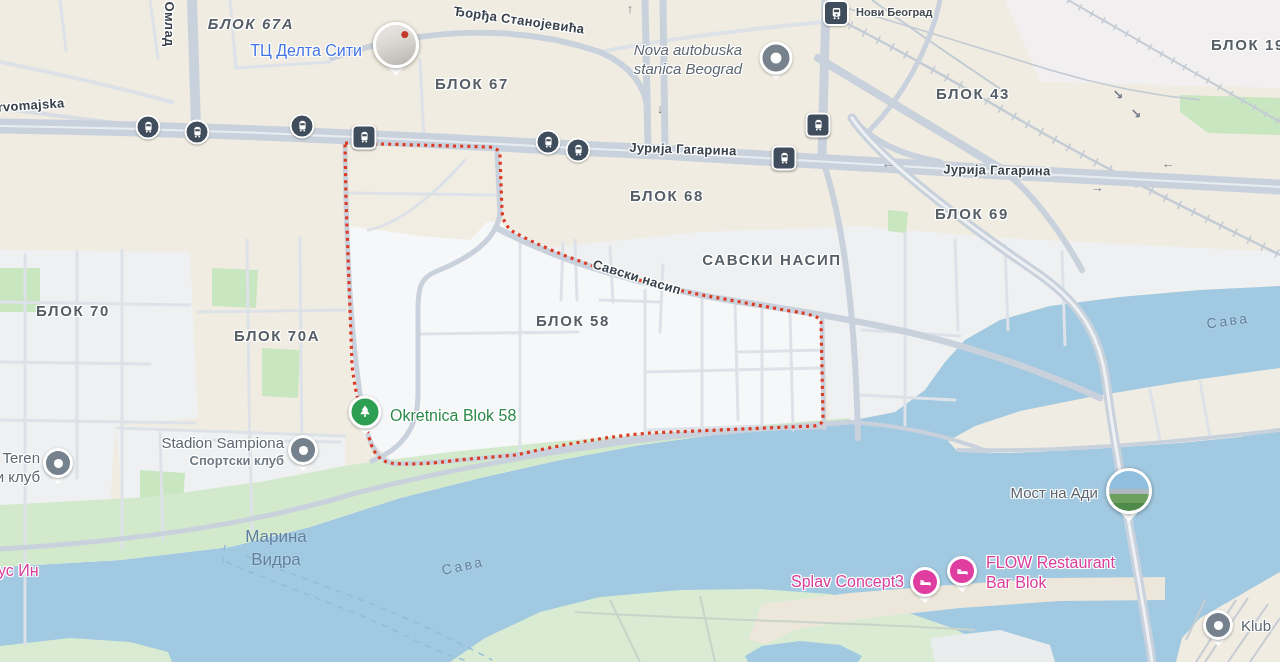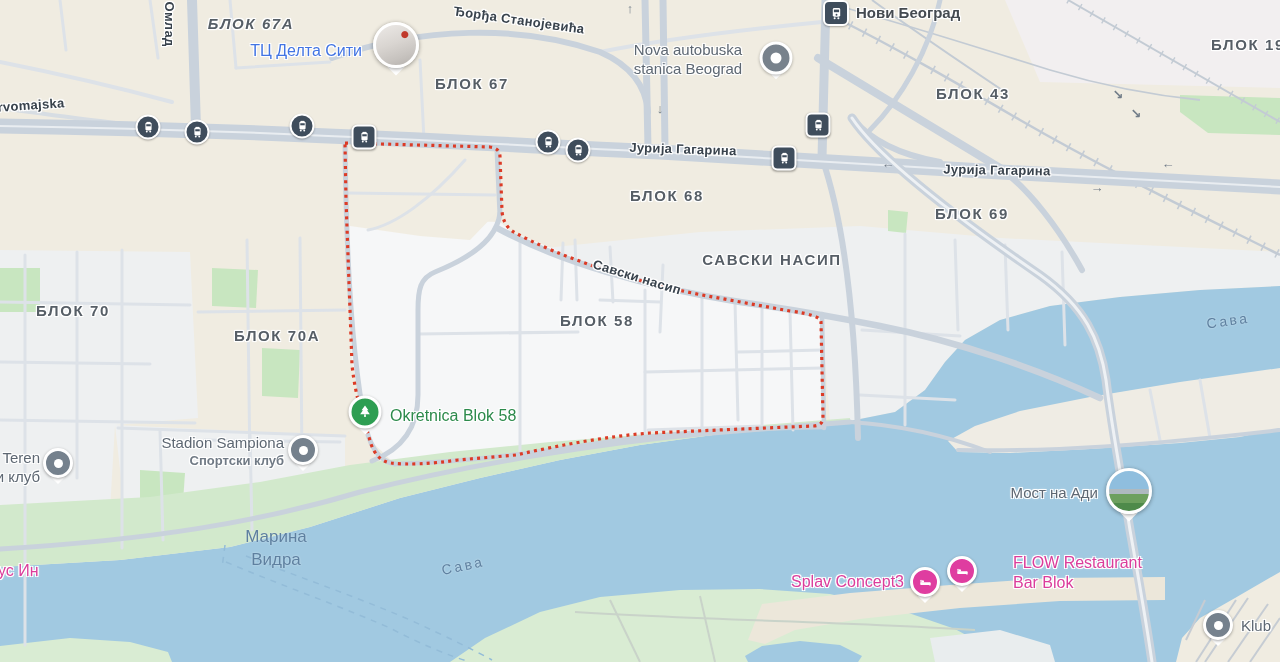--- a/index.html
+++ b/index.html
@@ -197,36 +197,36 @@
 </svg>
 <div id="overlay">
       <div class="lbl lbl-area" style="position: absolute; left: 251px; top: 23px; transform: translate(-50%, -50%); font-style: italic;">БЛОК 67А</div>
       <div class="lbl lbl-area" style="position: absolute; left: 472px; top: 83px; transform: translate(-50%, -50%);">БЛОК 67</div>
       <div class="lbl lbl-area" style="position: absolute; left: 667px; top: 195px; transform: translate(-50%, -50%);">БЛОК 68</div>
       <div class="lbl lbl-area" style="position: absolute; left: 973px; top: 93px; transform: translate(-50%, -50%);">БЛОК 43</div>
       <div class="lbl lbl-area" style="position: absolute; left: 1248px; top: 44px; transform: translate(-50%, -50%);">БЛОК 19</div>
       <div class="lbl lbl-area" style="position: absolute; left: 972px; top: 213px; transform: translate(-50%, -50%);">БЛОК 69</div>
       <div class="lbl lbl-area" style="position: absolute; left: 73px; top: 310px; transform: translate(-50%, -50%);">БЛОК 70</div>
       <div class="lbl lbl-area" style="position: absolute; left: 277px; top: 335px; transform: translate(-50%, -50%);">БЛОК 70А</div>
-      <div class="lbl lbl-area" style="position: absolute; left: 573px; top: 320px; transform: translate(-50%, -50%); margin-left: 24px;">БЛОК 58</div>
+      <div class="lbl lbl-area" style="position: absolute; left: 573px; top: 320px; transform: translate(-50%, -50%);">БЛОК 58</div>
       <div class="lbl lbl-area" style="position: absolute; left: 772px; top: 259px; transform: translate(-50%, -50%);">САВСКИ НАСИП</div>
       <div class="lbl lbl-street" style="position: absolute; left: 683px; top: 149px; transform: translate(-50%, -50%) rotate(2deg);">Јурија Гагарина</div>
       <div class="lbl lbl-street" style="position: absolute; left: 997px; top: 170px; transform: translate(-50%, -50%) rotate(1deg);">Јурија Гагарина</div>
       <div class="lbl lbl-street" style="position: absolute; left: 519px; top: 20px; transform: translate(-50%, -50%) rotate(8deg);">Ђорђа Станојевића</div>
       <div class="lbl lbl-street" style="position: absolute; left: 637px; top: 277px; transform: translate(-50%, -50%) rotate(17deg);">Савски насип</div>
       <div class="lbl lbl-street" style="position: absolute; left: 31px; top: 105px; transform: translate(-50%, -50%) rotate(-4deg);">rvomajska</div>
       <div class="lbl lbl-street" style="position: absolute; left: 169px; top: 24px; transform: translate(-50%, -50%) rotate(90deg);">Омлад</div>
       <div class="lbl lbl-water spaced" style="position: absolute; left: 463px; top: 566px; transform: translate(-50%, -50%) rotate(-12deg);"><span>Сава</span></div>
       <div class="lbl lbl-water spaced" style="position: absolute; left: 1228px; top: 321px; transform: translate(-50%, -50%) rotate(-8deg);"><span>Сава</span></div>
       <div class="lbl lbl-water" style="position: absolute; left: 276px; top: 549px; transform: translate(-50%, -50%);"><span>Марина</span><br><span>Видра</span></div>
       <div class="poi-label" style="position: absolute; color: rgb(66, 116, 227); font-size: 16px; text-align: right; left: 362px; top: 51px; transform: translate(-100%, -50%);"><span>ТЦ Делта Сити</span></div>
       <div class="marker" style="position: absolute; left: 396px; top: 45px; transform: translate(-50%, -50%);">
         <div class="photo ph-mall"></div>
       </div>
-      <div class="poi-label" style="position: absolute; color: rgb(93, 103, 114); font-size: 15px; text-align: center; left: 688px; top: 60px; transform: translate(-50%, -50%);"><span>Nova autobuska</span><br><span>stanica Beograd</span></div>
+      <div class="poi-label" style="position: absolute; color: rgb(93, 103, 114); font-size: 15px; text-align: center; left: 688px; top: 60px; transform: translate(-50%, -50%); font-style: italic;"><span>Nova autobuska</span><br><span>stanica Beograd</span></div>
       <div class="marker" style="position: absolute; left: 776px; top: 58px; transform: translate(-50%, -50%);">
         <div class="donut"></div>
       </div>
       <div class="poi-label" style="position: absolute; color: rgb(44, 138, 75); font-size: 16px; left: 390px; top: 416px; transform: translate(0px, -50%);"><span>Okretnica Blok 58</span></div>
       <div class="marker pin-tree" style="position: absolute; left: 365px; top: 412px; transform: translate(-50%, -50%);">
         <div class="pin">
           <svg width="15" height="15" viewBox="0 0 14 14">
             <path fill="#fff" d="M7 1 L10.2 5.4 H8.9 L11.5 9.2 H2.5 L5.1 5.4 H3.8 Z"></path>
             <rect x="6.2" y="9.2" width="1.6" height="2.4" fill="#fff"></rect>
           </svg>
@@ -247,42 +247,42 @@
           <svg width="13" height="13" viewBox="0 0 14 14">
             <g fill="#fff">
               <rect x="1.6" y="6.8" width="10.8" height="2.8" rx="0.9"></rect>
               <circle cx="4.1" cy="5.8" r="1.3"></circle>
               <rect x="1.6" y="4" width="1.2" height="5.6" rx="0.5"></rect>
               <rect x="11.2" y="7" width="1.2" height="3.4" rx="0.5"></rect>
             </g>
           </svg>
         </div>
       </div>
-      <div class="poi-label" style="position: absolute; color: rgb(219, 61, 155); font-size: 16px; left: 986px; top: 573px; transform: translate(0px, -50%); margin-left: 27px;"><span>FLOW Restaurant</span><br><span>Bar Blok</span></div>
+      <div class="poi-label" style="position: absolute; color: rgb(219, 61, 155); font-size: 16px; left: 986px; top: 573px; transform: translate(0px, -50%);"><span>FLOW Restaurant</span><br><span>Bar Blok</span></div>
       <div class="marker pin-bed" style="position: absolute; left: 962px; top: 571px; transform: translate(-50%, -50%);">
         <div class="pin">
           <svg width="13" height="13" viewBox="0 0 14 14">
             <g fill="#fff">
               <rect x="1.6" y="6.8" width="10.8" height="2.8" rx="0.9"></rect>
               <circle cx="4.1" cy="5.8" r="1.3"></circle>
               <rect x="1.6" y="4" width="1.2" height="5.6" rx="0.5"></rect>
               <rect x="11.2" y="7" width="1.2" height="3.4" rx="0.5"></rect>
             </g>
           </svg>
         </div>
       </div>
       <div class="poi-label" style="position: absolute; color: rgb(93, 103, 114); font-size: 15px; text-align: right; left: 1098px; top: 493px; transform: translate(-100%, -50%);"><span>Мост на Ади</span></div>
       <div class="marker" style="position: absolute; left: 1129px; top: 491px; transform: translate(-50%, -50%);">
         <div class="photo ph-bridge"></div>
       </div>
       <div class="poi-label" style="position: absolute; color: rgb(93, 103, 114); font-size: 15px; left: 1241px; top: 626px; transform: translate(0px, -50%);"><span>Klub</span></div>
       <div class="marker pin-dot" style="position: absolute; left: 1218px; top: 625px; transform: translate(-50%, -50%);">
         <div class="pin"></div>
       </div>
-      <div class="poi-label" style="position: absolute; color: rgb(69, 75, 81); font-size: 15px; font-weight: bold; left: 856px; top: 13px; transform: translate(0px, -50%); text-align: right;"><span>Нови Београд</span></div>
+      <div class="poi-label" style="position: absolute; color: rgb(69, 75, 81); font-size: 11px; font-weight: bold; left: 856px; top: 13px; transform: translate(0px, -50%); text-align: right;"><span>Нови Београд</span></div>
       <div class="marker" style="position: absolute; left: 836px; top: 13px; transform: translate(-50%, -50%);">
         <div class="train-badge">
           <svg width="13" height="13" viewBox="0 0 14 14">
             <g fill="#fff">
               <rect x="3" y="1" width="8" height="9.6" rx="1.6"></rect>
               <circle cx="5" cy="12.2" r="1.1"></circle>
               <circle cx="9" cy="12.2" r="1.1"></circle>
             </g>
             <rect x="4.2" y="2.8" width="5.6" height="2.8" fill="#3f4d5c"></rect>
             <circle cx="7" cy="8.4" r="1" fill="#3f4d5c"></circle>

